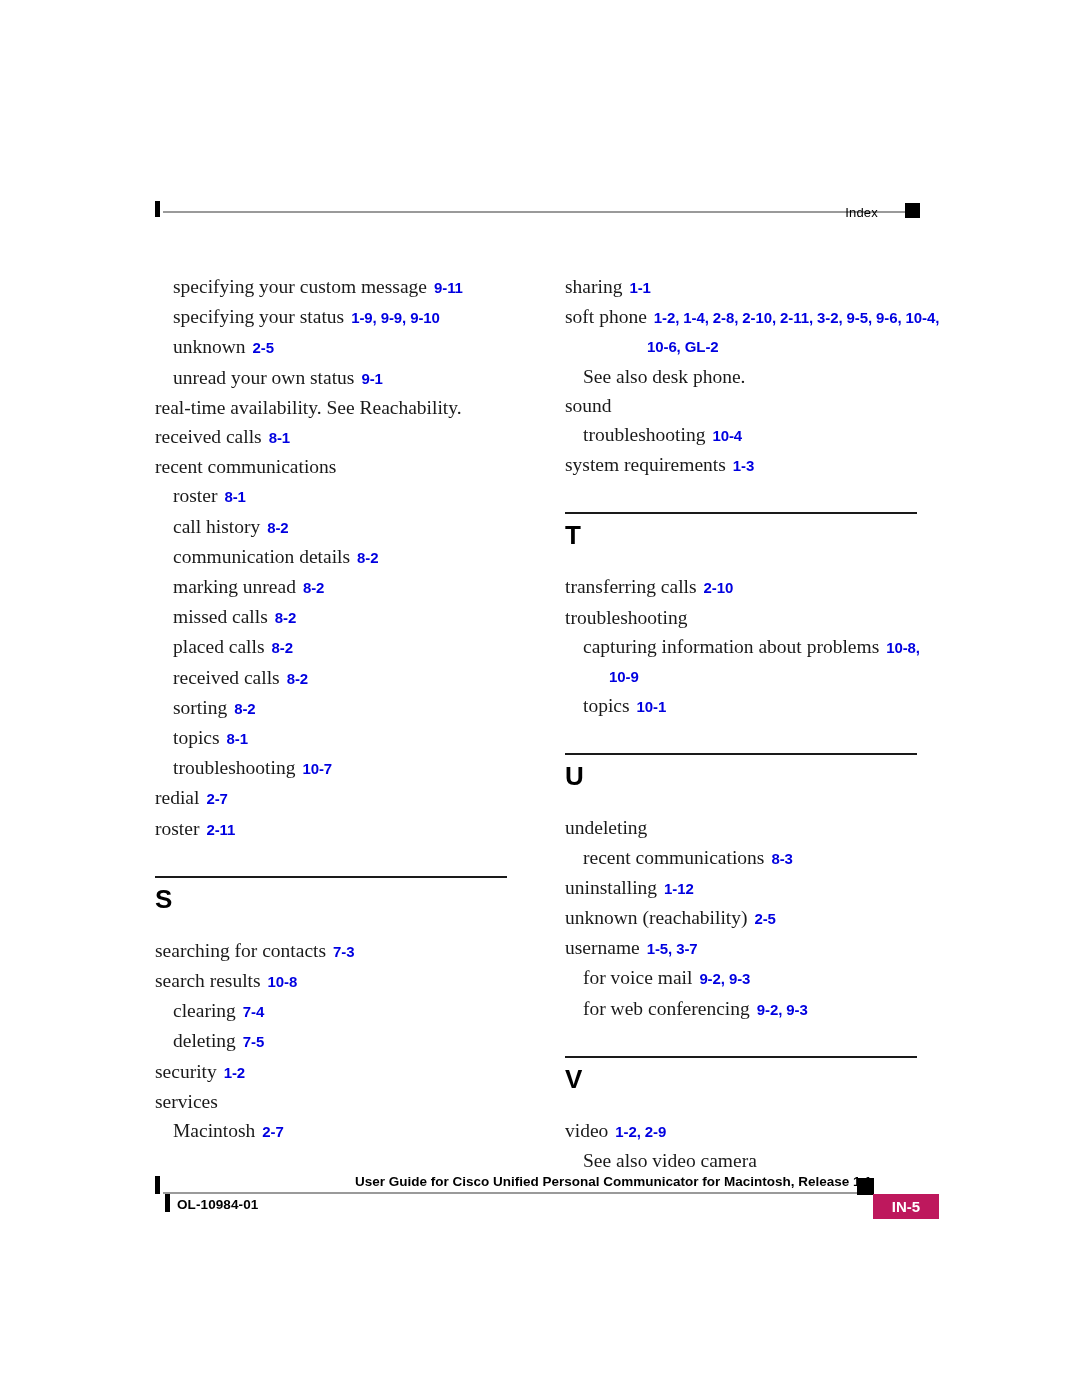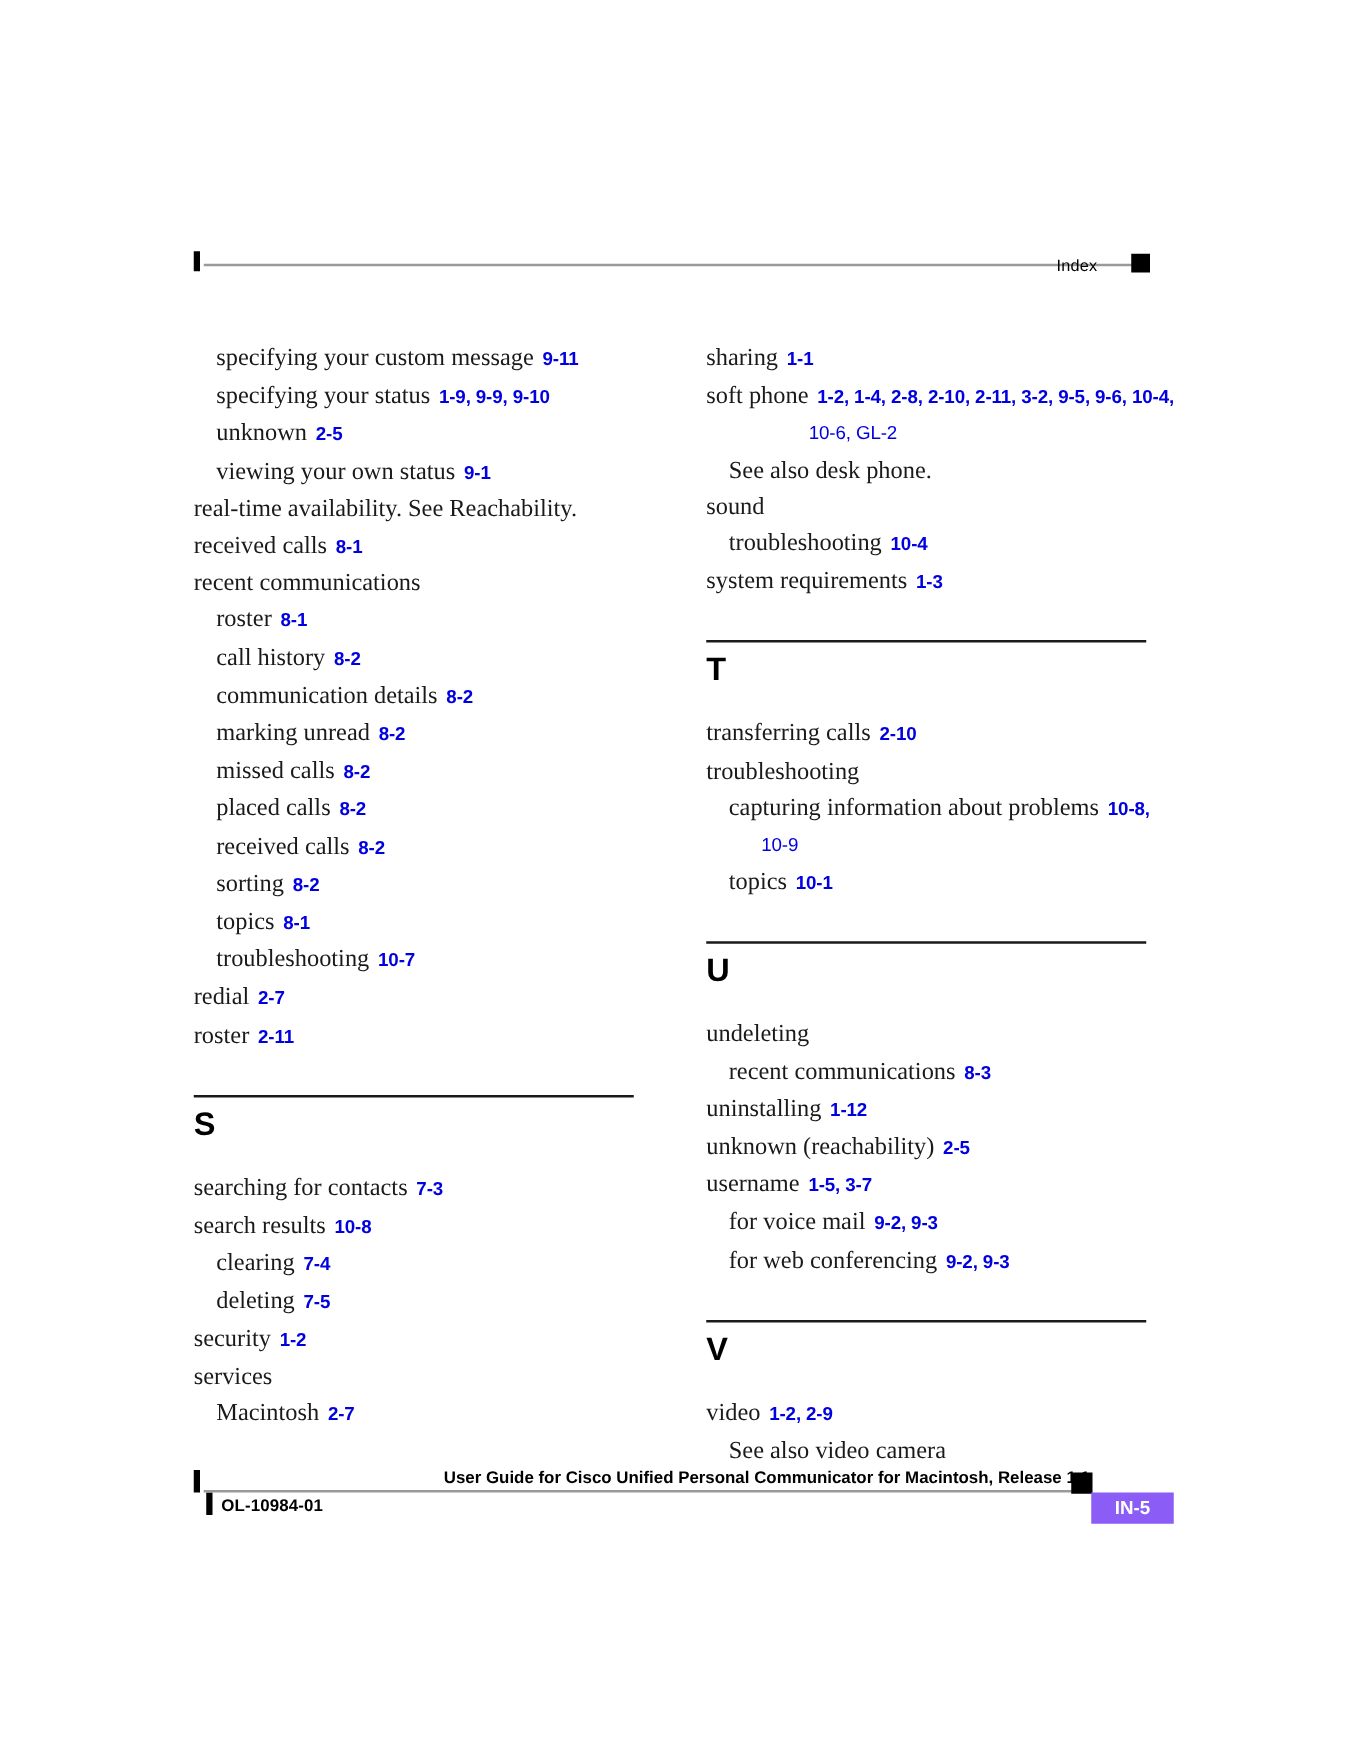--- a/index.html
+++ b/index.html
@@ -83,21 +83,21 @@
     font-family: "Liberation Sans", sans-serif;
     font-weight: bold;
     font-size: 15px;
     color: #0000e0;
     margin-left: 7px;
     letter-spacing: -0.1px;
     margin-top: 32px;
   }
   .cont {
     font-family: "Liberation Sans", sans-serif;
-    font-weight: normal;
+    font-weight: bold;
     font-size: 15px;
     color: #0000e0;
     line-height: 29.2px;
     letter-spacing: -0.1px;
   }
   .cont.c-soft { margin-left: 82px; }
   .cont.c-trbl { margin-left: 44px; }
 
   
   .section {
@@ -177,21 +177,21 @@
     width: 17px;
     height: 17px;
     background: #000000;
   }
   .footer-pagebox {
     position: absolute;
     left: 718px;
     top: 24px;
     width: 66px;
     height: 25px;
-    background: #8b5cf6;
+    background: #be185d;
   }
   .footer-pagenum {
     position: absolute;
     left: 0;
     right: 0;
     top: 4px;
     text-align: center;
     font-family: "Liberation Sans", sans-serif;
     font-weight: bold;
     font-size: 15px;
@@ -208,21 +208,21 @@
     <div class="header-rule"></div>
     <div class="header-label">Index</div>
     <div class="header-square"></div>
   </div>
 
   <div class="col col-left">
     <div id="left-continued">
         <div class="entry lvl1"><span class="term">specifying your custom message</span><span class="refs">9-11</span></div>
         <div class="entry lvl1"><span class="term">specifying your status</span><span class="refs">1-9, 9-9, 9-10</span></div>
         <div class="entry lvl1"><span class="term">unknown</span><span class="refs">2-5</span></div>
-        <div class="entry lvl1"><span class="term">viewing your own status</span><span class="refs">9-1</span></div>
+        <div class="entry lvl1"><span class="term">unread your own status</span><span class="refs">9-1</span></div>
         <div class="entry lvl0"><span class="term">real-time availability. See Reachability.</span></div>
         <div class="entry lvl0"><span class="term">received calls</span><span class="refs">8-1</span></div>
         <div class="entry lvl0"><span class="term">recent communications</span></div>
         <div class="entry lvl1"><span class="term">roster</span><span class="refs">8-1</span></div>
         <div class="entry lvl1"><span class="term">call history</span><span class="refs">8-2</span></div>
         <div class="entry lvl1"><span class="term">communication details</span><span class="refs">8-2</span></div>
         <div class="entry lvl1"><span class="term">marking unread</span><span class="refs">8-2</span></div>
         <div class="entry lvl1"><span class="term">missed calls</span><span class="refs">8-2</span></div>
         <div class="entry lvl1"><span class="term">placed calls</span><span class="refs">8-2</span></div>
         <div class="entry lvl1"><span class="term">received calls</span><span class="refs">8-2</span></div>

